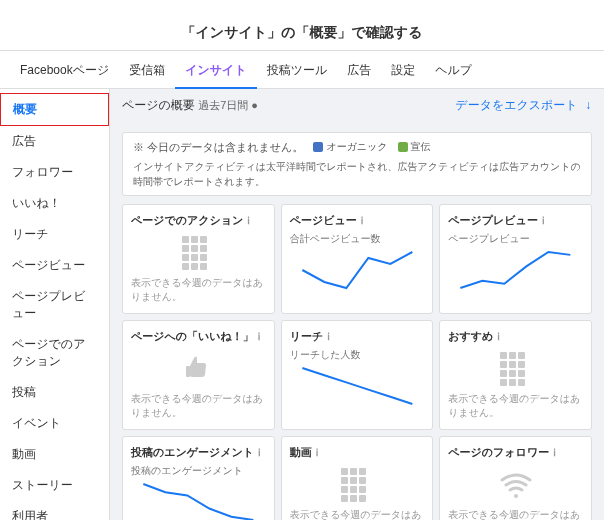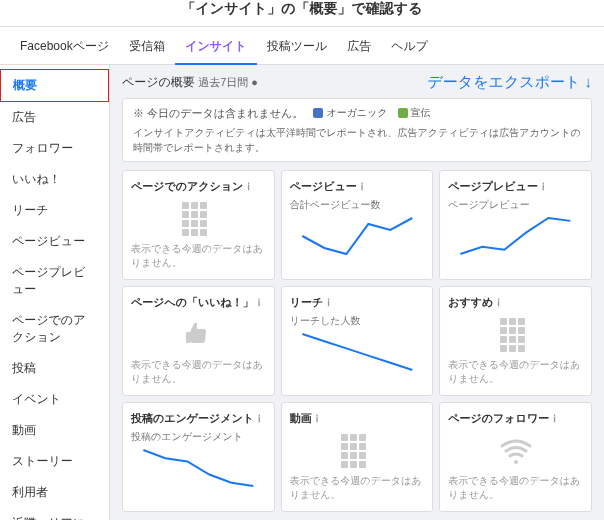--- a/index.html
+++ b/index.html
@@ -1,21 +1,21 @@
 <!DOCTYPE html>
 <html><head>
   <meta charset="utf-8">
   <style>
     * { box-sizing: border-box; margin: 0; padding: 0; }
     body { font-family: 'Helvetica Neue', Arial, sans-serif; font-size: 12px; background: #f0f2f5; color: #333; width: 604px; }
 
     .page-title-bar {
       background: #fff;
       text-align: center;
-      padding: 0 0 8px;
+      padding: 24px 0 8px;
       font-size: 14px;
       font-weight: bold;
       border-bottom: 1px solid #ddd;
     }
 
     .top-nav {
       background: #fff;
       display: flex;
       align-items: center;
       border-bottom: 1px solid #ddd;
@@ -75,37 +75,38 @@
 
     .content-area {
       flex: 1;
       padding: 8px 12px;
       background: #f0f2f5;
     }
 
     .content-header {
       display: flex;
       justify-content: space-between;
-      align-items: center;
-      margin-bottom: 6px;
+      align-items: flex-start;
+      margin-bottom: 18px;
       background: #f0f2f5;
     }
     .content-header-left {
       font-size: 12px;
       color: #333;
     }
     .content-header-left span.period {
       color: #666;
       font-size: 11px;
     }
     .export-link {
       color: #1877f2;
-      font-size: 15px;
+      font-size: 12px;
       cursor: pointer;
       text-decoration: none;
+      font-family: Liberation Mono, monospace;
     }
 
     .notice-box {
       background: #fff;
       border: 1px solid #ddd;
       border-radius: 3px;
       padding: 6px 10px;
       margin-bottom: 8px;
       font-size: 11px;
       color: #555;
@@ -203,20 +204,21 @@
   <span>「インサイト」の「概要」で確認する</span>
 </div>
 
 <div class="top-nav">
 
 <div class="top-nav-item">Facebookページ</div>
     <div class="top-nav-item">受信箱</div>
     <div class="top-nav-item active">インサイト</div>
     <div class="top-nav-item">投稿ツール</div>
     <div class="top-nav-item">広告</div>
+    <div class="top-nav-item">設定</div>
     <div class="top-nav-item">ヘルプ</div>
   </div>
 
 <div class="main-layout">
   <div class="sidebar">
 
   <div class="sidebar-item active">概要</div>
       <div class="sidebar-item">広告</div>
       <div class="sidebar-item">フォロワー</div>
       <div class="sidebar-item">いいね！</div>

